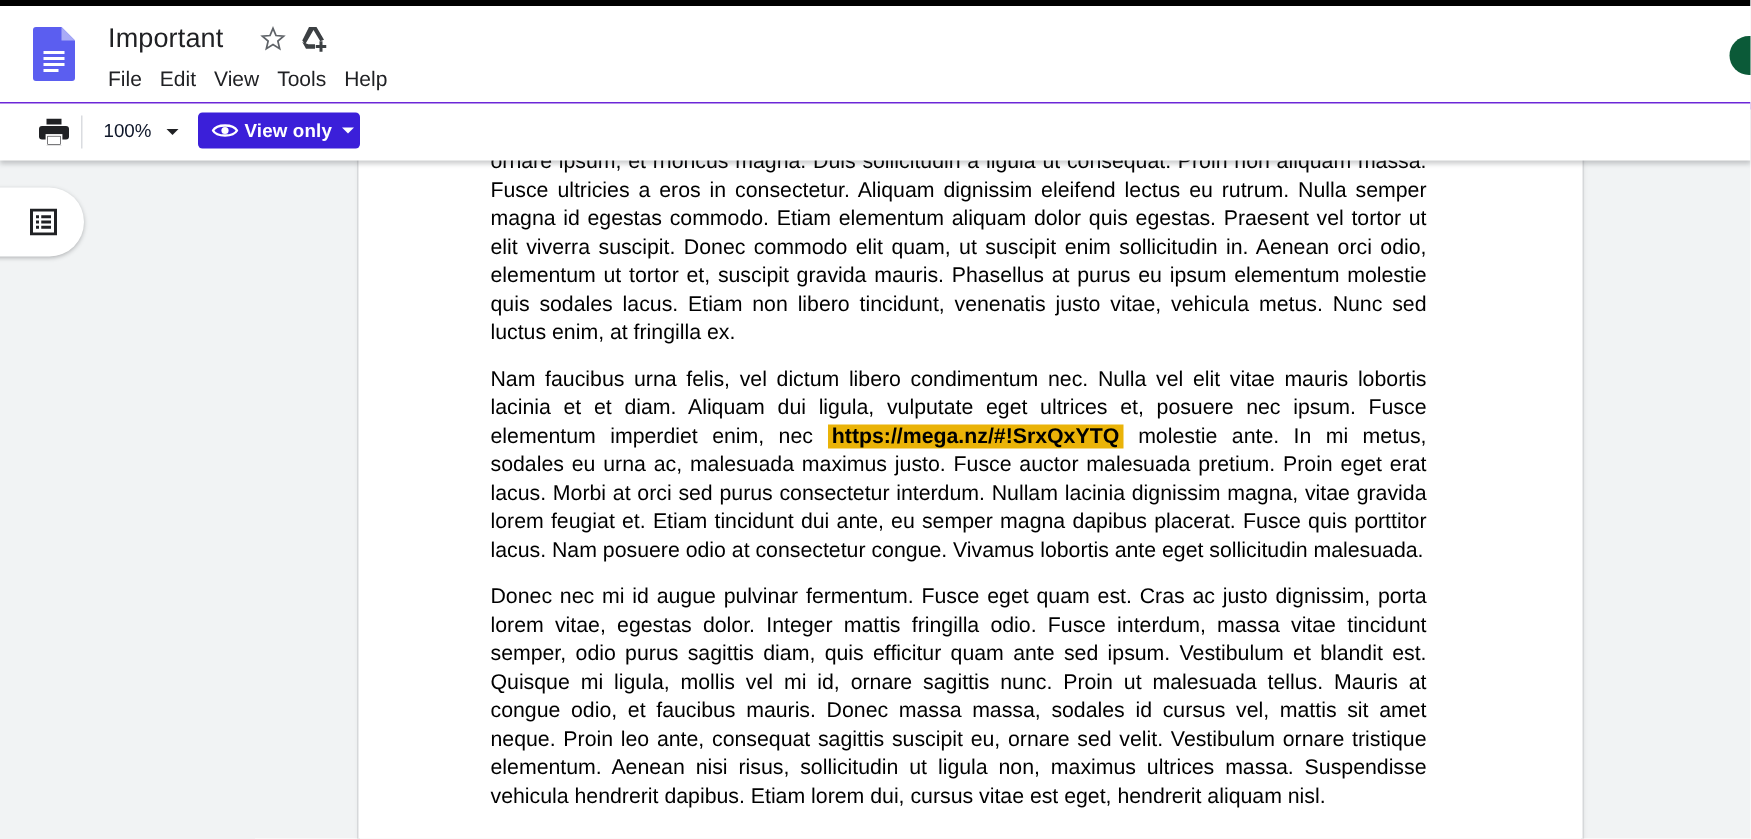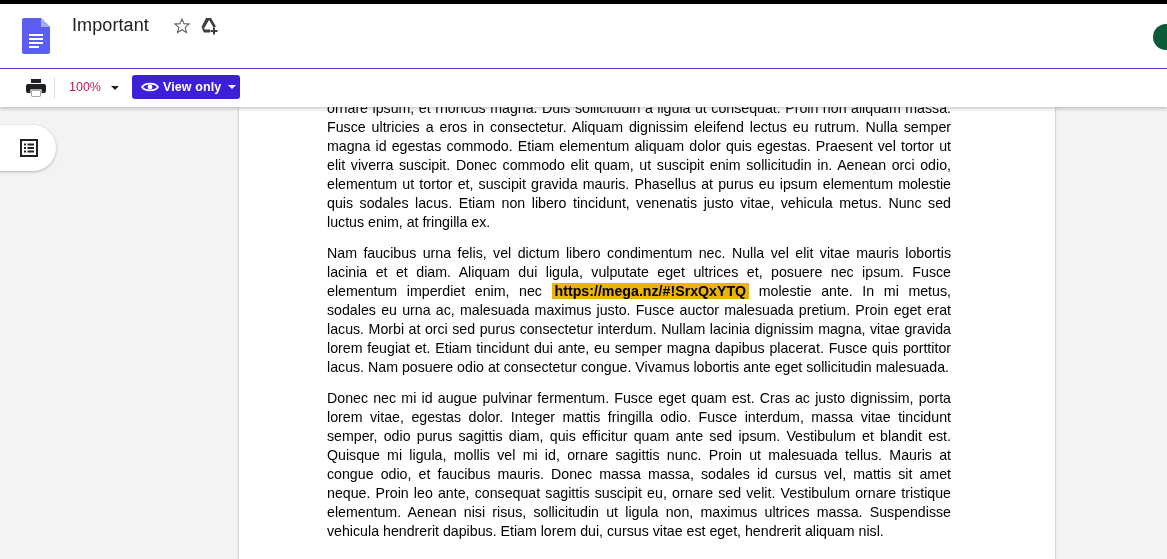--- a/index.html
+++ b/index.html
@@ -22,21 +22,21 @@
     .menu-item { font-size: 14px; color: #202124; padding: 0 6px 0 0; margin-right: 6px; cursor: pointer; line-height: 18px; }
     .avatar-edge {
       position: absolute; right: -12px; top: 20px; width: 26px; height: 26px; border-radius: 50%; background: #0b5a38;
     }
     .toolbar {
       position: absolute; left: 0; top: 69px; width: 1167px; height: 38px; background: #fff;
       box-shadow: 0 2px 3px rgba(60,64,67,0.25); z-index: 5;
     }
     .print-btn { position: absolute; left: 26px; top: 10px; width: 20px; height: 18px; cursor: pointer; }
     .tb-sep { position: absolute; left: 54px; top: 8px; width: 1px; height: 22px; background: #dadce0; }
-    .zoom-val { position: absolute; left: 69px; top: 11px; font-size: 12.5px; color: #be185d; }
+    .zoom-val { position: absolute; left: 69px; top: 11px; font-size: 12.5px; color: #0f172a; }
     .zoom-caret { position: absolute; left: 111px; top: 17px; width: 0; height: 0; border-left: 4px solid transparent; border-right: 4px solid transparent; border-top: 4px solid #202124; }
     .view-only {
       position: absolute; left: 132px; top: 6px; width: 108px; height: 24px; background: #3b1fd9;
       border-radius: 3px; color: #fff; font-size: 12.5px; display: flex; align-items: center; cursor: pointer;
     }
     .view-only .eye { margin-left: 9px; width: 18px; height: 12px; }
     .view-only .lbl { margin-left: 4px; font-weight: bold; letter-spacing: 0.1px; }
     .view-only .caret { margin-left: 7px; width: 0; height: 0; border-left: 4px solid transparent; border-right: 4px solid transparent; border-top: 4px solid #fff; }
     .outline-btn {
       position: absolute; left: -10px; top: 125px; width: 66px; height: 46px; background: #fff;
@@ -74,20 +74,27 @@
     <path d="M12 3.5 L14.4 9.2 L20.5 9.7 L15.9 13.7 L17.3 19.7 L12 16.5 L6.7 19.7 L8.1 13.7 L3.5 9.7 L9.6 9.2 Z" fill="none" stroke="#5f6368" stroke-width="1.4"></path>
   </svg>
 
   <svg class="drive-icon" viewBox="0 0 19 18">
     <path d="M6 1 H11 L16 9.5 L13.5 10.5 L9 3 L3.5 12.5 L1.5 10z" fill="#3c4043"></path>
     <path d="M1.5 11 L4 15.5 H10 V12.5 H5.5z" fill="#3c4043"></path>
     <rect x="13" y="10.5" width="2" height="7" fill="#3c4043"></rect>
     <rect x="10.5" y="13" width="7" height="2" fill="#3c4043"></rect>
   </svg>
 
+  <div class="menubar">
+    <span class="menu-item">File</span>
+    <span class="menu-item">Edit</span>
+    <span class="menu-item">View</span>
+    <span class="menu-item">Tools</span>
+    <span class="menu-item">Help</span>
+  </div>
 
   <div class="avatar-edge"></div>
 </div>
 
 <div class="toolbar">
   <svg class="print-btn" viewBox="0 0 20 18">
     <rect x="5" y="0" width="10" height="4" fill="#202124"></rect>
     <rect x="0" y="5" width="20" height="9" rx="2" fill="#202124"></rect>
     <rect x="5" y="11" width="10" height="7" fill="#202124" stroke="#fff" stroke-width="1.2"></rect>
     <rect x="6" y="12" width="8" height="5" fill="#fff"></rect>

